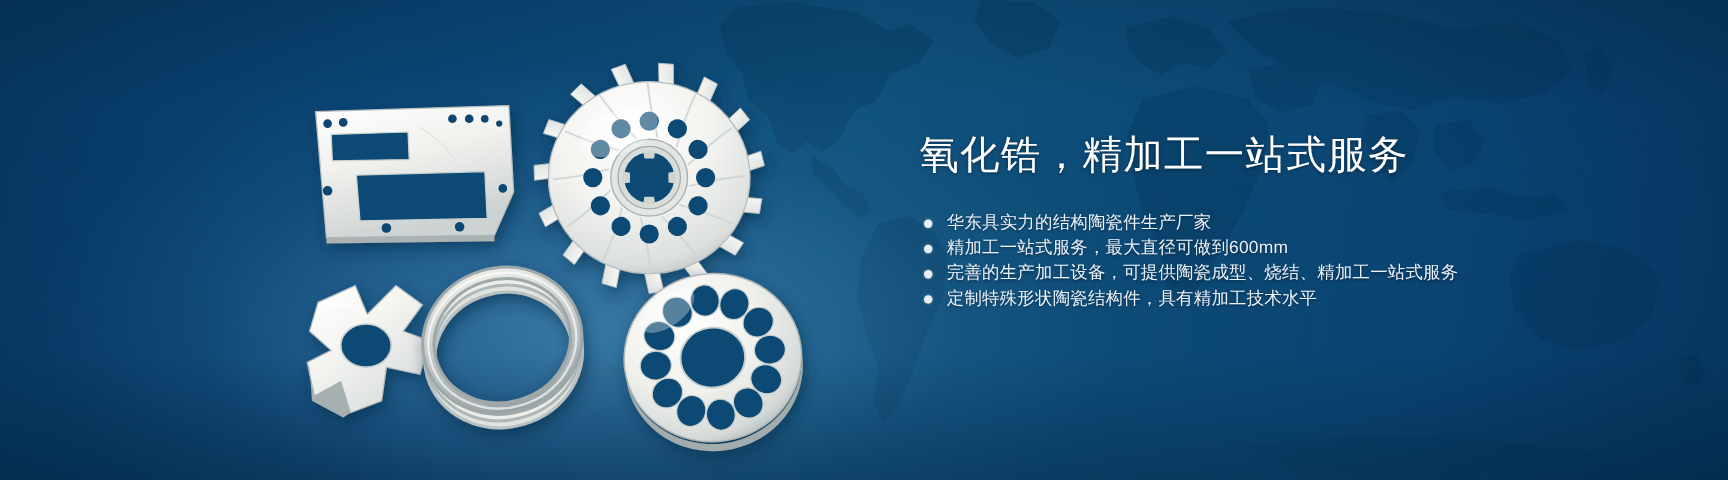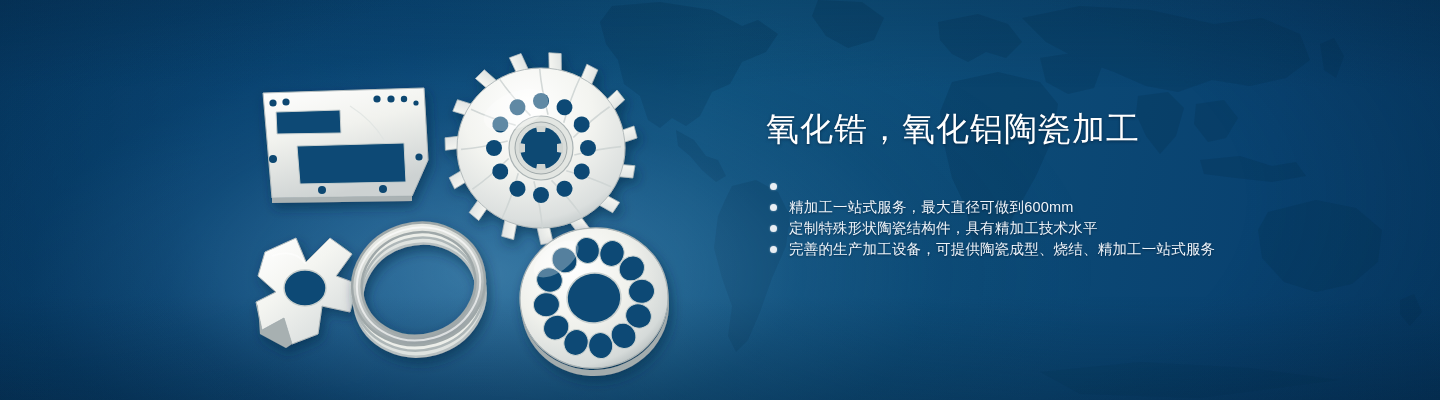--- a/index.html
+++ b/index.html
@@ -363,34 +363,35 @@
             </g>
           </g>
 
           <ellipse cx="562" cy="254" rx="26" ry="13" fill="#ffffff" opacity=".3" transform="rotate(-28 562 254)"></ellipse>
         </g>
       </g>
     </svg>
   </div>
 
   <div class="copy">
-    <h1 class="headline">氧化锆，氧化铝陶瓷加工</h1>
+    <h1 class="headline">氧化锆，精加工一站式服务</h1>
 
     <ul class="bullets">
       <li>
         <span class="dot"></span>
+        <span class="btxt">华东具实力的结构陶瓷件生产厂家</span>
       </li>
       <li>
         <span class="dot"></span>
         <span class="btxt">精加工一站式服务，最大直径可做到600mm</span>
       </li>
       <li>
         <span class="dot"></span>
-        <span class="btxt">定制特殊形状陶瓷结构件，具有精加工技术水平</span>
+        <span class="btxt">完善的生产加工设备，可提供陶瓷成型、烧结、精加工一站式服务</span>
       </li>
       <li>
         <span class="dot"></span>
-        <span class="btxt">完善的生产加工设备，可提供陶瓷成型、烧结、精加工一站式服务</span>
+        <span class="btxt">定制特殊形状陶瓷结构件，具有精加工技术水平</span>
       </li>
     </ul>
   </div>
 
 </div>
 
 </body></html>

